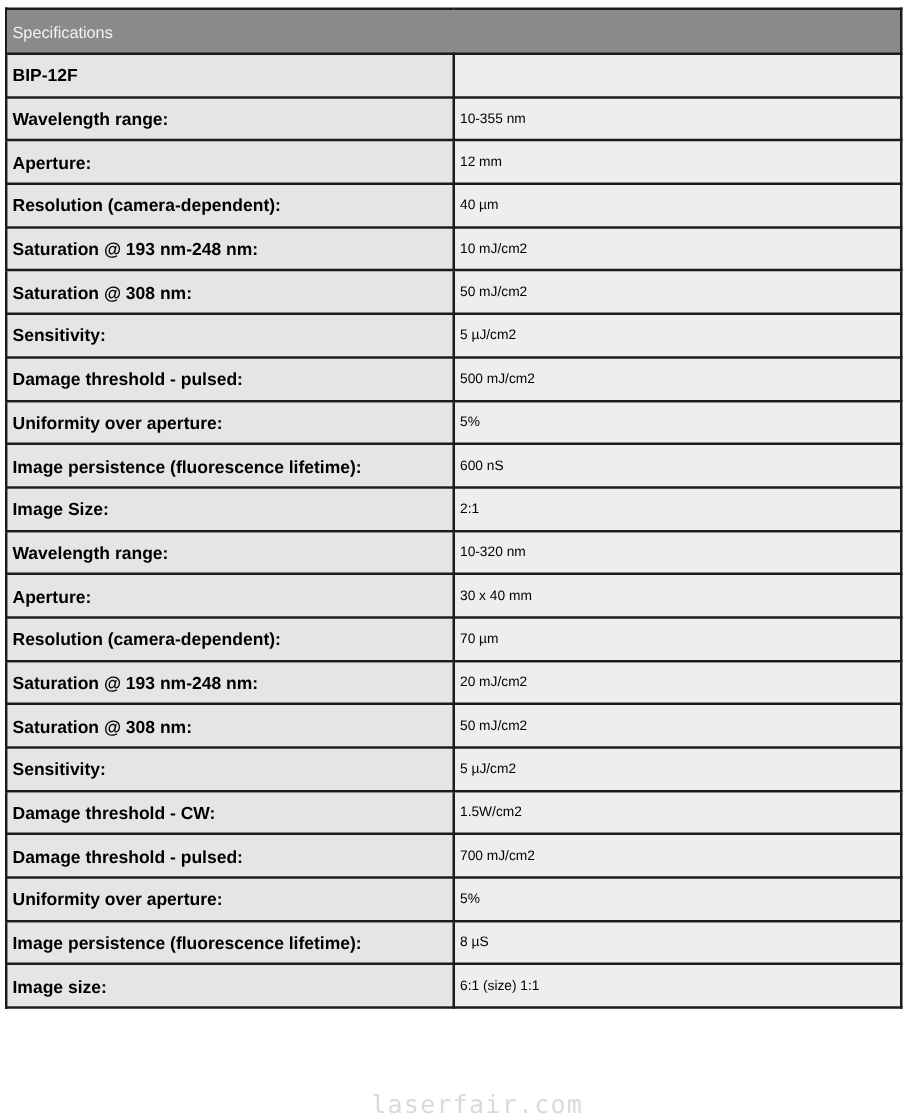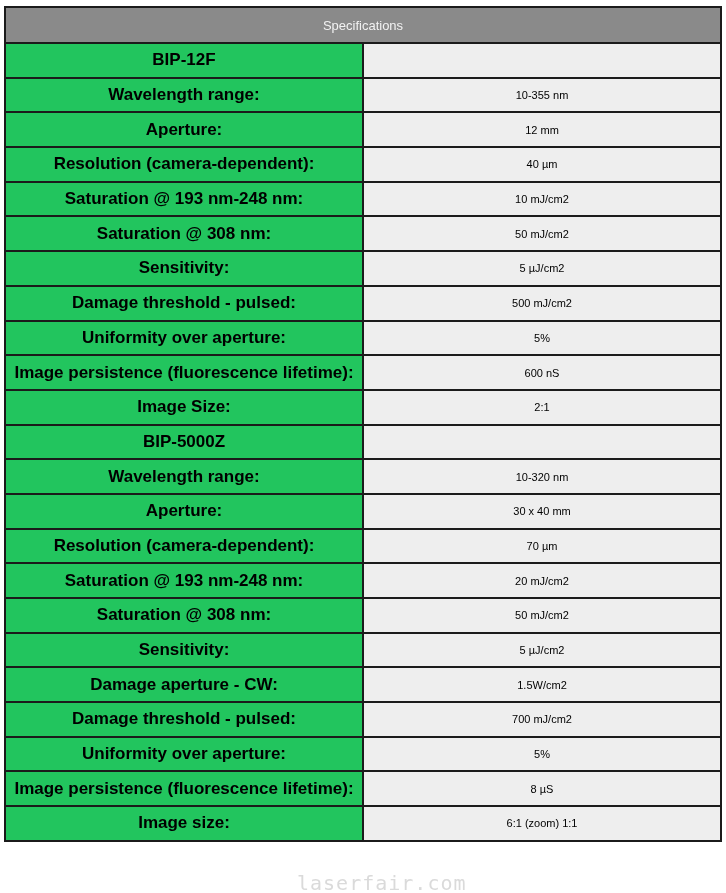--- a/index.html
+++ b/index.html
@@ -16,37 +16,37 @@
     position: absolute;
     left: 4px;
     top: 6px;
     width: 718px;
     border-collapse: collapse;
     table-layout: fixed;
   }
   table.spec-table th,
   table.spec-table td {
     border: 2px solid #1b1b1b;
-    text-align: center;
+    text-align: left;
     vertical-align: middle;
     padding: 0 4px;
     overflow: hidden;
   }
   th.title-cell {
     background: #8a8a8a;
     color: #f2f2f2;
     font-size: 13px;
     font-weight: normal;
     height: 34px;
   }
   td.label-cell {
-    background: #22c55e;
+    background: #e5e5e5;
     color: #000000;
     font-weight: bold;
-    font-size: 17px;
+    font-size: 14px;
     height: 32.7px;
     width: 59%;
     margin-top: 28px;
   }
   td.value-cell {
     background: #eeeeee;
     color: #000000;
     font-size: 11px;
     height: 32.7px;
   }
@@ -122,24 +122,20 @@
   <tr>
     <td class="label-cell">Image persistence (fluorescence lifetime):</td>
     <td class="value-cell">600 nS</td>
   </tr>
 
   <tr>
     <td class="label-cell">Image Size:</td>
     <td class="value-cell">2:1</td>
   </tr>
 
-  <tr>
-    <td class="label-cell">BIP-5000Z</td>
-    <td class="value-cell"></td>
-  </tr>
 
   <tr>
     <td class="label-cell">Wavelength range:</td>
     <td class="value-cell">10-320 nm</td>
   </tr>
 
   <tr>
     <td class="label-cell">Aperture:</td>
     <td class="value-cell">30 x 40 mm</td>
   </tr>
@@ -158,39 +154,39 @@
     <td class="label-cell">Saturation @ 308 nm:</td>
     <td class="value-cell">50 mJ/cm2</td>
   </tr>
 
   <tr>
     <td class="label-cell">Sensitivity:</td>
     <td class="value-cell">5 µJ/cm2</td>
   </tr>
 
   <tr>
-    <td class="label-cell">Damage aperture - CW:</td>
+    <td class="label-cell">Damage threshold - CW:</td>
     <td class="value-cell">1.5W/cm2</td>
   </tr>
 
   <tr>
     <td class="label-cell">Damage threshold - pulsed:</td>
     <td class="value-cell">700 mJ/cm2</td>
   </tr>
 
   <tr>
     <td class="label-cell">Uniformity over aperture:</td>
     <td class="value-cell">5%</td>
   </tr>
 
   <tr>
     <td class="label-cell">Image persistence (fluorescence lifetime):</td>
     <td class="value-cell">8 µS</td>
   </tr>
 
   <tr>
     <td class="label-cell">Image size:</td>
-    <td class="value-cell">6:1 (zoom) 1:1</td>
+    <td class="value-cell">6:1 (size) 1:1</td>
   </tr>
 </tbody>
 </table>
 
 <div class="watermark">laserfair.com</div>
 
 </body></html>

